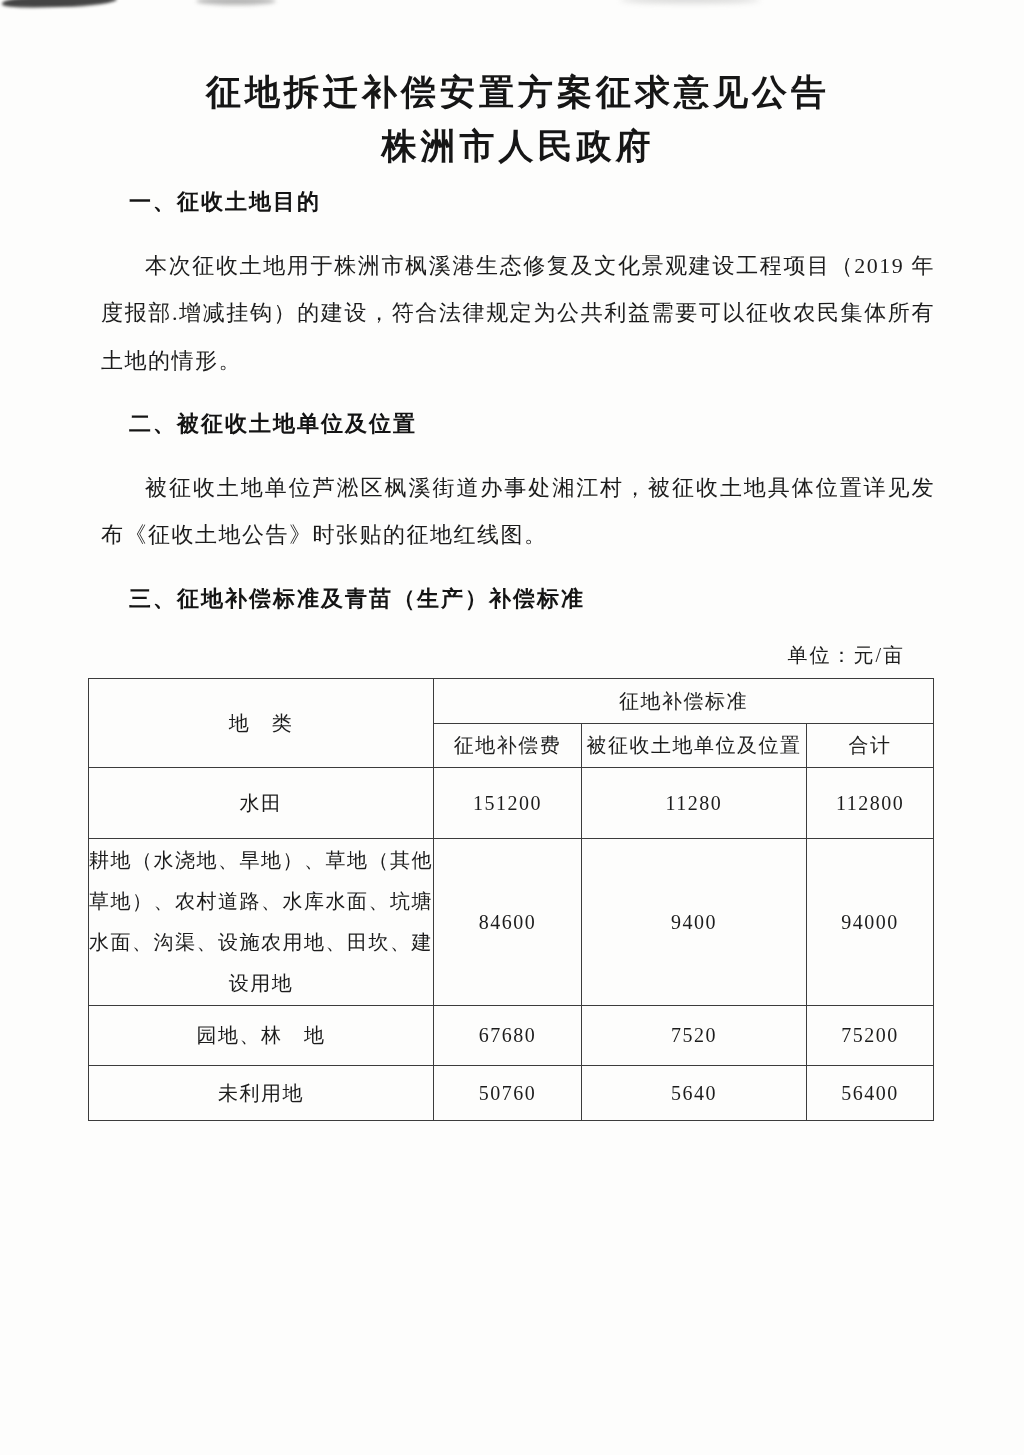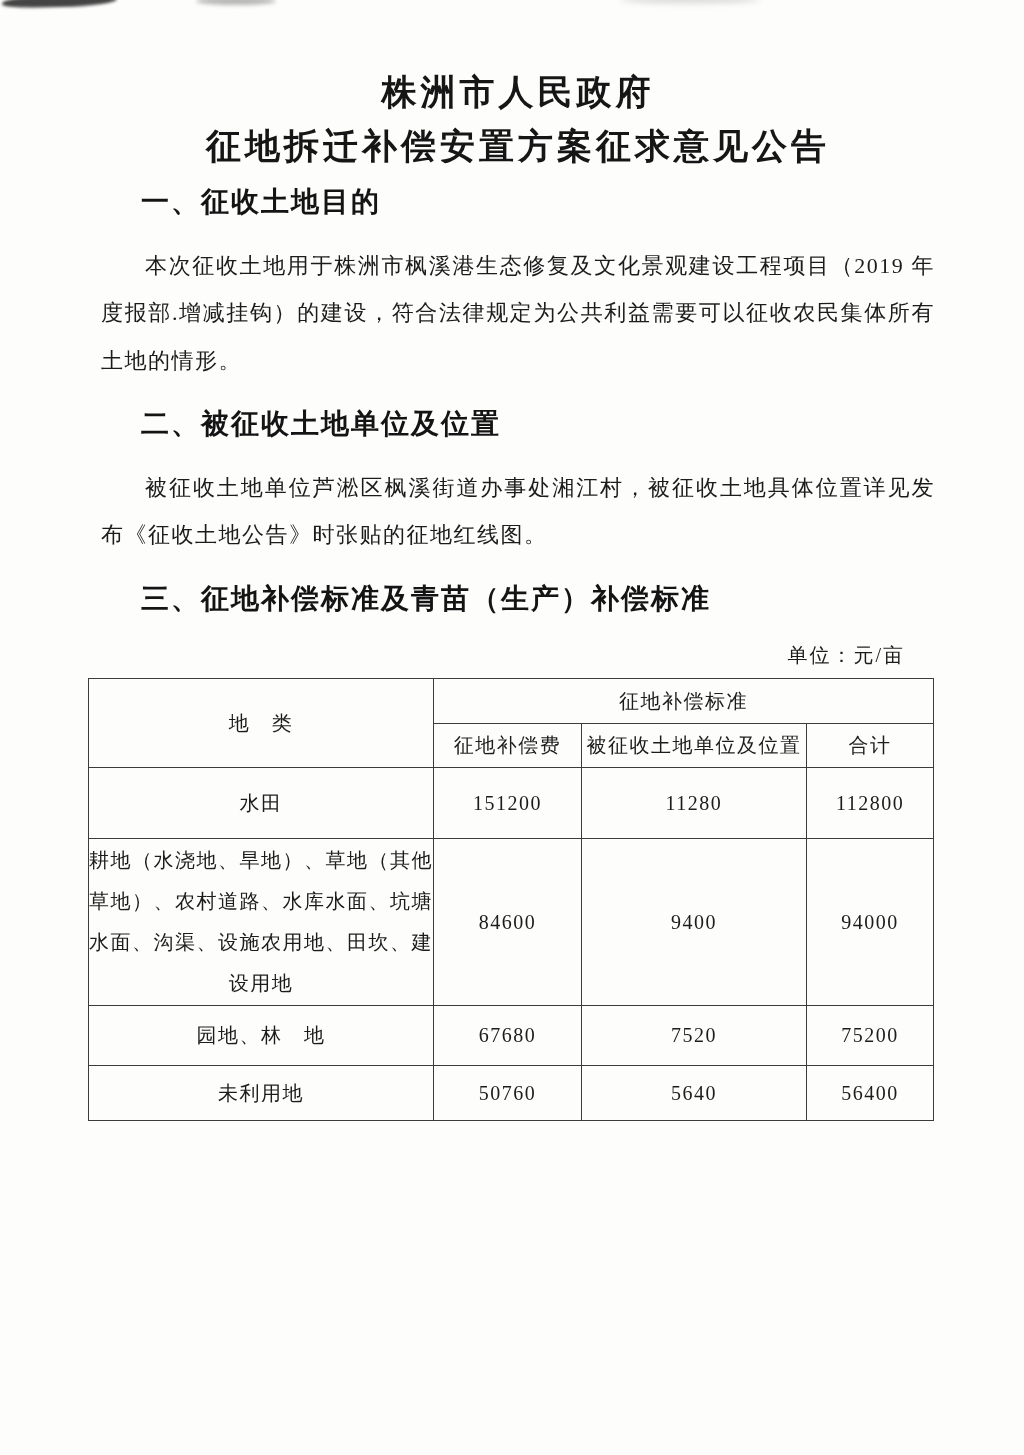--- a/index.html
+++ b/index.html
@@ -64,21 +64,21 @@
     font-size: 22px;
     line-height: 47.5px;
     letter-spacing: 1.5px;
     text-align: justify;
     text-indent: 2em;
   }
 
   .sec-heading {
     margin: 4px 0 0 0;
     font-weight: bold;
-    font-size: 28px;
+    font-size: 22px;
     line-height: 47.5px;
     letter-spacing: 2px;
     text-indent: 2em;
     color: #141414;
   }
 
   .sec-body {
     margin: 16px;
     font-size: 22px;
     line-height: 47.5px;
@@ -135,22 +135,22 @@
 
 <div class="page">
 
   <div class="smudge-1"></div>
   <div class="smudge-2"></div>
   <div class="smudge-3"></div>
 
   <div class="doc">
 
     <div class="title-block">
+      <div>征地拆迁补偿安置方案征求意见公告</div>
       <div>株洲市人民政府</div>
-      <div>征地拆迁补偿安置方案征求意见公告</div>
     </div>
 
 
     <p class="sec-heading">一、征收土地目的</p>
     <p class="sec-body">本次征收土地用于株洲市枫溪港生态修复及文化景观建设工程项目（2019 年度报部.增减挂钩）的建设，符合法律规定为公共利益需要可以征收农民集体所有土地的情形。</p>
 
     <p class="sec-heading">二、被征收土地单位及位置</p>
     <p class="sec-body">被征收土地单位芦淞区枫溪街道办事处湘江村，被征收土地具体位置详见发布《征收土地公告》时张贴的征地红线图。</p>
 
     <p class="sec-heading">三、征地补偿标准及青苗（生产）补偿标准</p>

